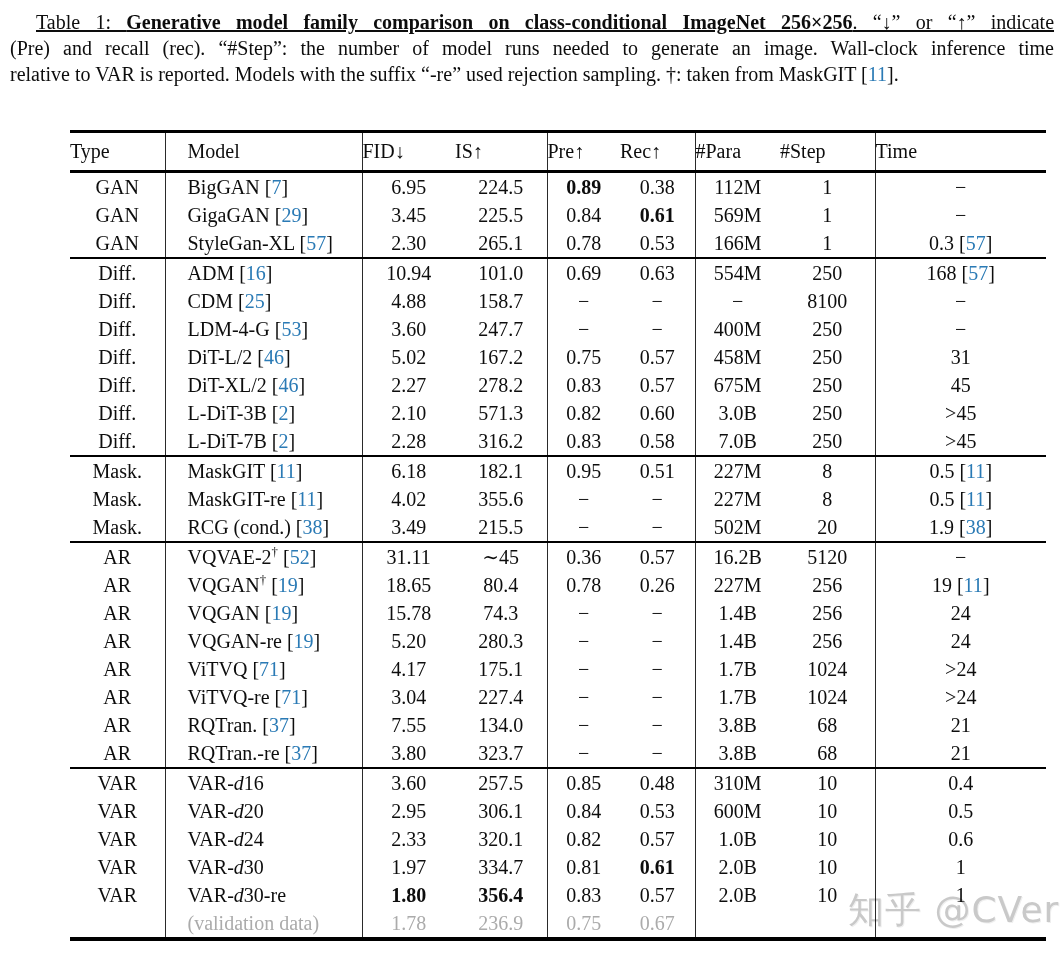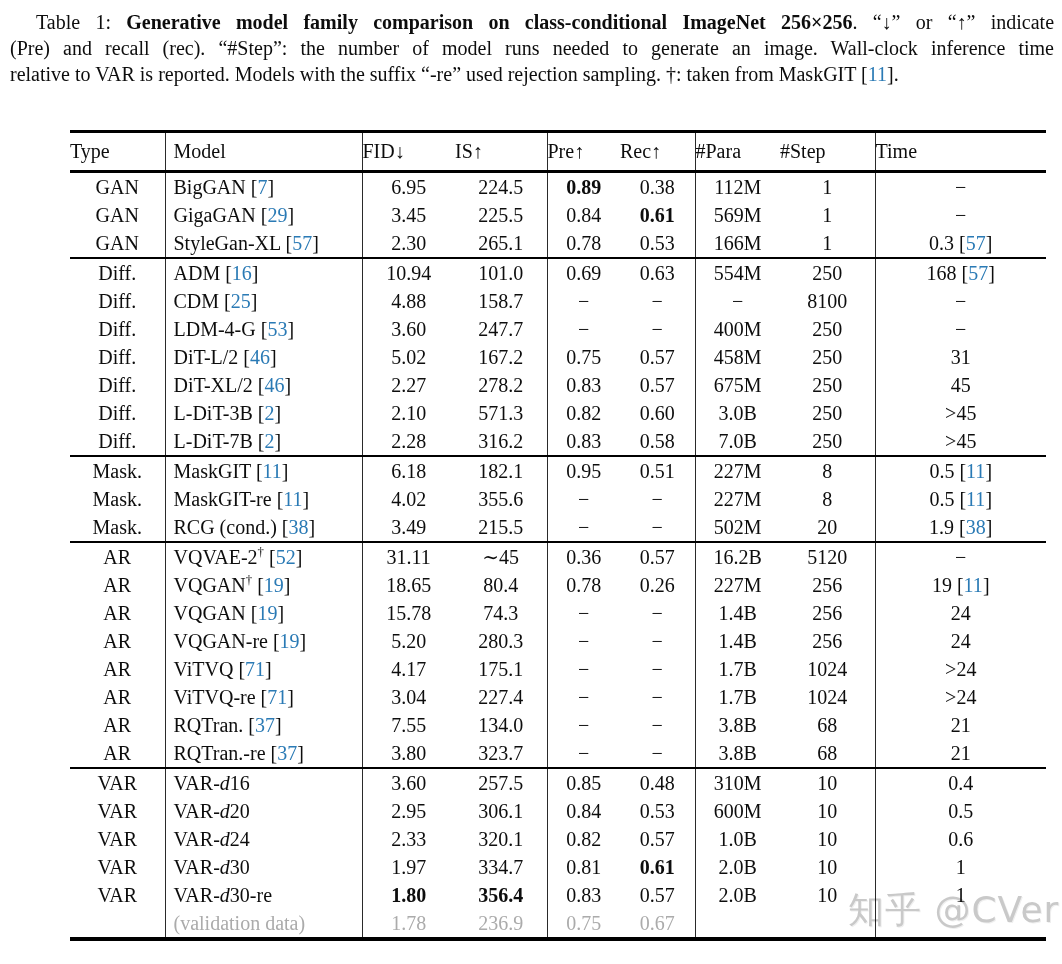--- a/index.html
+++ b/index.html
@@ -10,21 +10,21 @@
     font-family:"Liberation Serif","DejaVu Serif",serif;
     color:#111;
     overflow:hidden;
   }
   
   .caption{
     position:absolute;left:10px;top:9px;width:1044px;
     font-size:20px;line-height:26px;color:#0d0d0d;
   }
   .cap-line{text-align:justify;text-align-last:justify;white-space:normal;}
-  .cap-line.first{text-indent:26px;}
+  .cap-line.first{text-indent:26px;text-decoration:underline;}
   .cap-line.last{text-align-last:auto;}
   .b{font-weight:bold;}
   .it{font-style:italic;}
   .cite{color:#2a7ab5;}
   sup{font-size:64%;line-height:0;vertical-align:super;}
   
   table.results{
     position:absolute;left:70px;top:130px;width:976px;
     border-collapse:collapse;table-layout:fixed;
     font-size:20px;color:#0d0d0d;
@@ -33,21 +33,21 @@
   }
   table.results th{
     font-weight:normal;height:37px;padding:0;
     border-bottom:3px solid #000;text-align:left;
   }
   table.results td{
     height:28px;padding:0;text-align:center;
     white-space:nowrap;overflow:hidden;
   }
   table.results th.model, table.results td.model{
-    text-align:left;padding-left:8px;
+    text-align:left;padding-left:22px;
   }
   .vr{border-right:1.5px solid #2a2a2a;}
   tbody.sec{border-top:2px solid #000;margin-top:20px;}
   tbody.sec.first{border-top:none;}
   tr.gray td, tr.gray td span{color:#ababab;text-align:center;}
   
   .watermark{
     position:absolute;left:848px;top:886px;
     font-size:36px;letter-spacing:1px;
     color:#c9c9c9;

